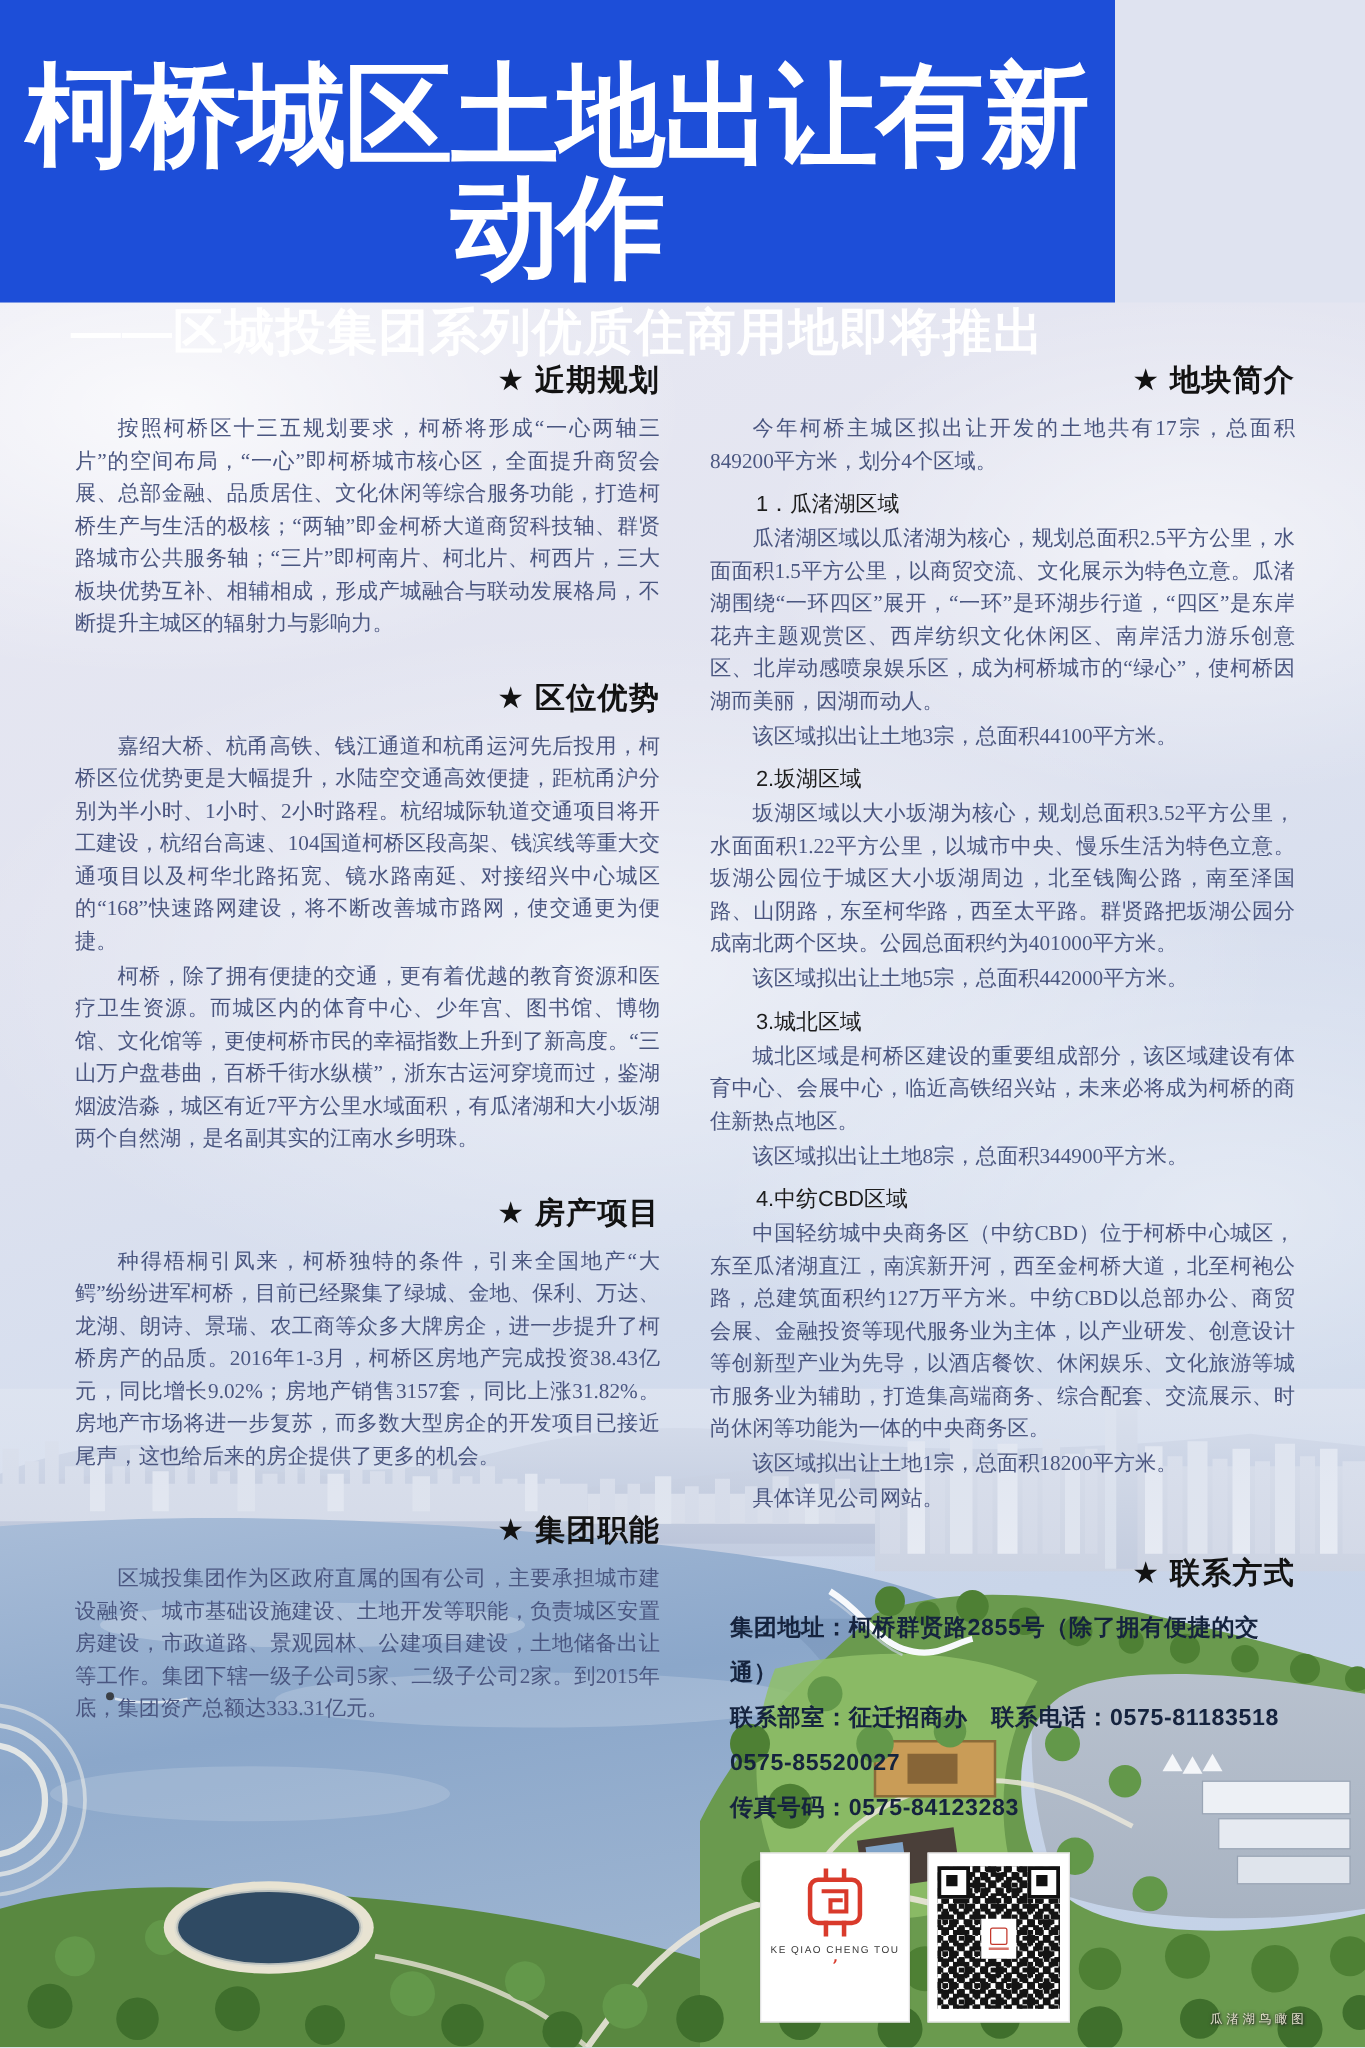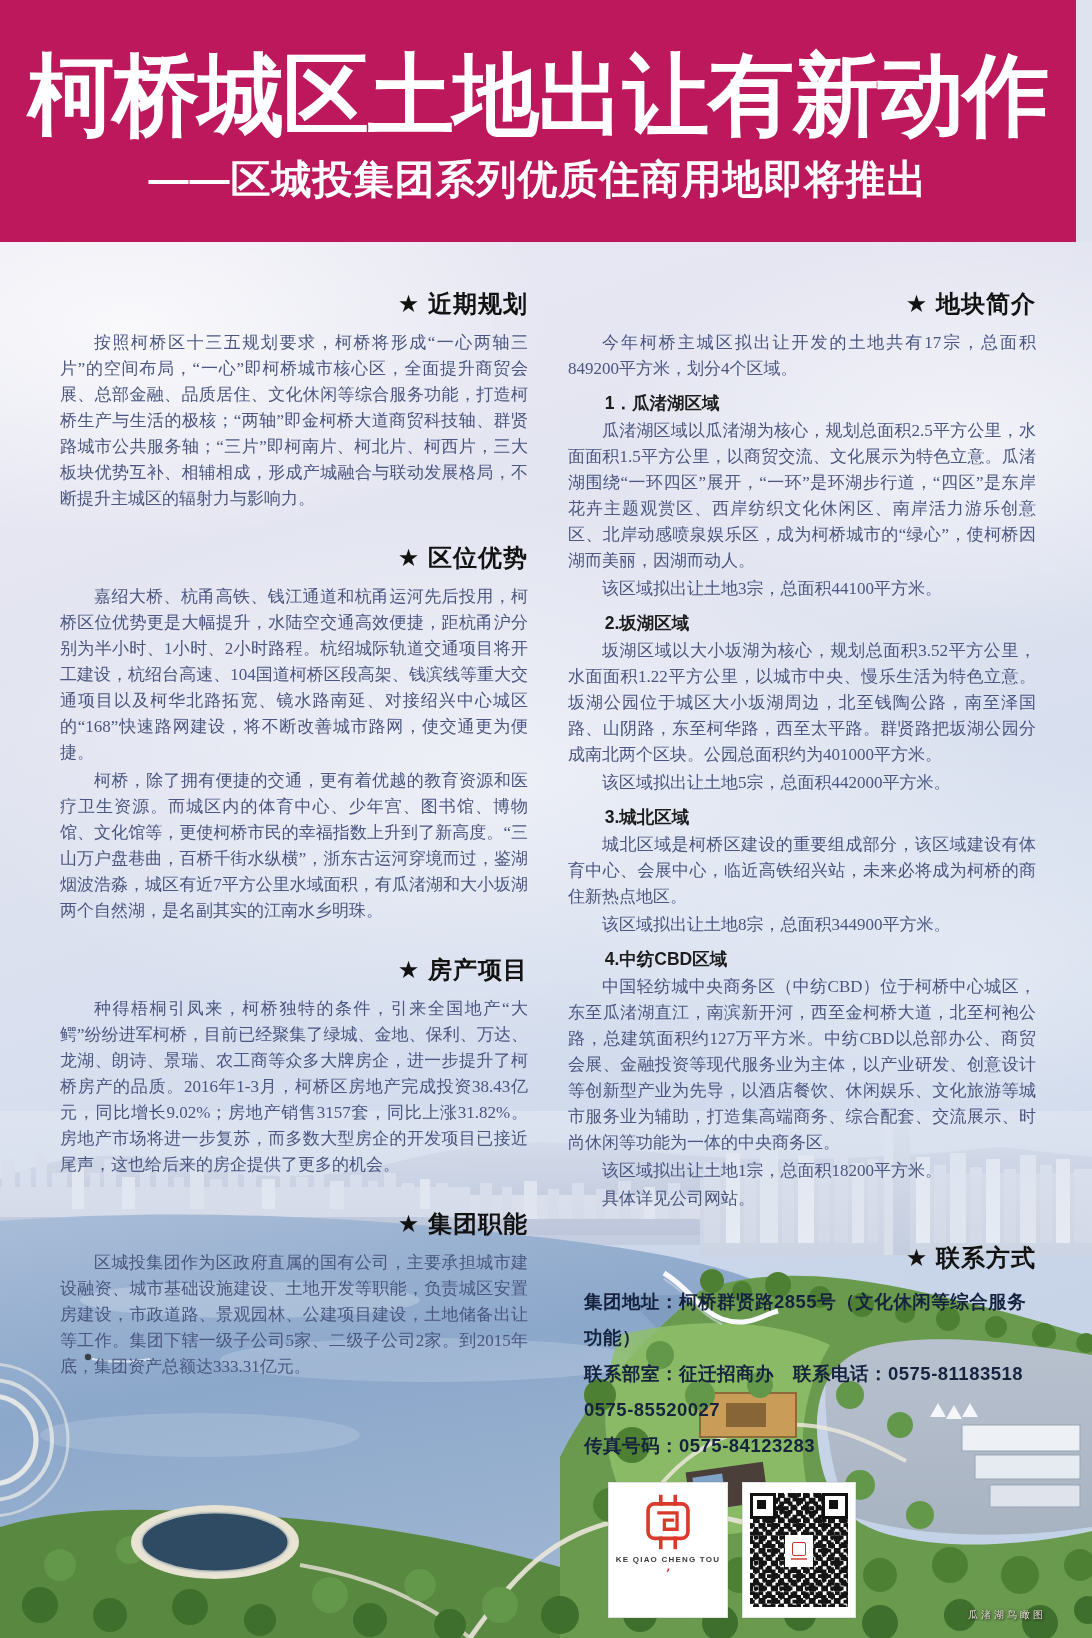--- a/index.html
+++ b/index.html
@@ -3,22 +3,22 @@
 <meta charset="utf-8">
 <style>
   html,body{margin:0;padding:0;}
   .page{
     position:relative; width:1092px; height:1638px; overflow:hidden;
     font-family:"Liberation Sans","DejaVu Sans",sans-serif;
     background:#dfe3f0;
   }
   
   .banner{
-    position:absolute; top:0; left:0; width:1076px; height:242px;
-    background:#be185d; z-index:4; text-align:center;
+    position:absolute; top:0; left:0; width:892px; height:242px;
+    background:#1d4ed8; z-index:4; text-align:center;
   }
   .banner h1{
     margin:52px 0 0 0; color:#fff; font-size:86px; line-height:1.0;
     font-weight:900; letter-spacing:-1px; transform:scaleY(1.04);
     font-family:"Liberation Sans","DejaVu Sans",sans-serif;
   }
   .banner .sub{
     margin:14px 0 0 0; color:#fff; font-size:40px; font-weight:700; letter-spacing:1px;
   }
   
@@ -41,34 +41,34 @@
     text-align:right;
   }
   .col h2.star:first-child{margin-top:46px;}
   p.body{
     margin:0 0 2px 0; font-size:17px; line-height:26px; color:#4a5680;
     text-align:justify; text-indent:2em;
     font-family:"Liberation Serif","DejaVu Serif",serif;
   }
   p.body + p.body{margin-top:2px;}
   h3.zone{
-    margin:9px 0 3px 0; padding-left:2.1em; font-size:17.5px; font-weight:700; color:#1d1d1d;
+    margin:9px 0 3px 0; padding-left:2.1em; font-size:17.5px; font-weight:400; color:#1d1d1d;
   }
   
   .contact-lines{margin-top:6px;}
   .contact-lines p{
     margin:0; padding-left:16px; font-size:18.5px; line-height:36px; font-weight:700;
     color:#15233e; letter-spacing:.5px;
   }
   
   .cards{position:relative; z-index:6; display:flex; gap:14px; margin:18px 0 0 40px;}
   .card{background:#fff; border:1px solid #e2e2e2; box-shadow:0 0 0 1px rgba(0,0,0,.02);}
   .logo-card{width:118px; height:134px; display:flex; flex-direction:column; align-items:center;}
   .logo-card svg{margin-top:10px;}
-  .logo-latin{font-size:8px; font-weight:700; color:#3a3a3a; letter-spacing:1.2px; margin-top:4px; white-space:nowrap;}
+  .logo-latin{font-size:8px; font-weight:400; color:#3a3a3a; letter-spacing:1.2px; margin-top:4px; white-space:nowrap;}
   .logo-calli{
     font-family:"DejaVu Serif","Liberation Serif",serif; font-weight:700; font-style:italic;
     font-size:21px; color:#161616; margin-top:2px; transform:rotate(-1deg); white-space:nowrap;
   }
   .seal-mark{color:#d93a2b; font-size:13px; vertical-align:top; font-style:normal;}
   .qr-card{width:112px; height:134px; position:relative;}
   .qr-pattern{
     position:absolute; left:7px; top:10px; width:98px; height:114px;
     background:
       repeating-conic-gradient(#141414 0 25%, transparent 0 50%) 0 0/8.5px 8.5px,
@@ -336,21 +336,21 @@
     <p class="body">城北区域是柯桥区建设的重要组成部分，该区域建设有体育中心、会展中心，临近高铁绍兴站，未来必将成为柯桥的商住新热点地区。</p>
     <p class="body">该区域拟出让土地8宗，总面积344900平方米。</p>
 
     <h3 class="zone">4.中纺CBD区域</h3>
     <p class="body">中国轻纺城中央商务区（中纺CBD）位于柯桥中心城区，东至瓜渚湖直江，南滨新开河，西至金柯桥大道，北至柯袍公路，总建筑面积约127万平方米。中纺CBD以总部办公、商贸会展、金融投资等现代服务业为主体，以产业研发、创意设计等创新型产业为先导，以酒店餐饮、休闲娱乐、文化旅游等城市服务业为辅助，打造集高端商务、综合配套、交流展示、时尚休闲等功能为一体的中央商务区。</p>
     <p class="body">该区域拟出让土地1宗，总面积18200平方米。</p>
     <p class="body">具体详见公司网站。</p>
 
     <h2 class="star">★ 联系方式</h2>
     <div class="contact-lines">
-      <p>集团地址：柯桥群贤路2855号（文化休闲等综合服务功能）</p>
+      <p>集团地址：柯桥群贤路2855号（除了拥有便捷的交通）</p>
       <p>联系部室：征迁招商办　联系电话：0575-81183518　0575-85520027</p>
       <p>传真号码：0575-84123283</p>
     </div>
 
     <div class="cards">
       <div class="card logo-card">
         <svg width="58" height="58" viewBox="0 0 64 64">
           <g stroke="#d93a2b" stroke-width="4" fill="none" stroke-linecap="square">
             <rect x="10" y="12" width="44" height="38" rx="7"></rect>
             <path d="M22,22 H42 V40 H28 V30 H37" stroke-width="3.6"></path>

